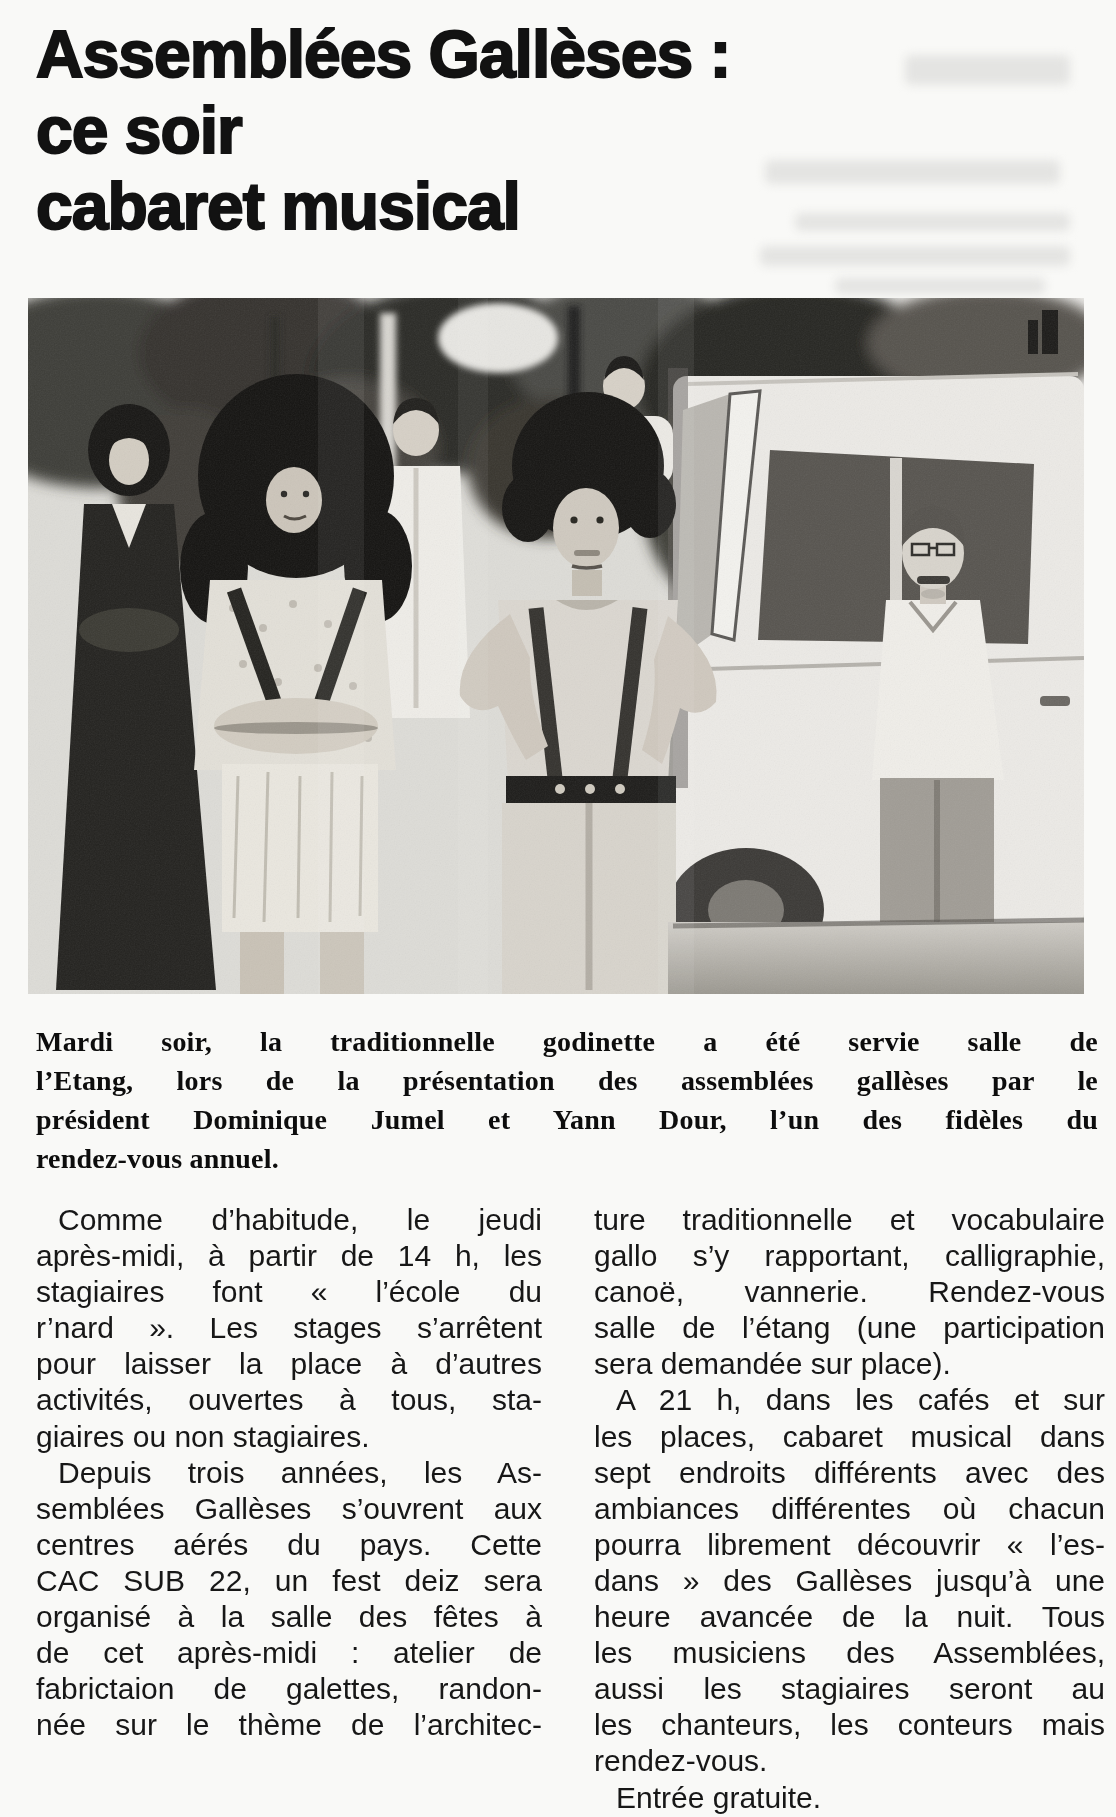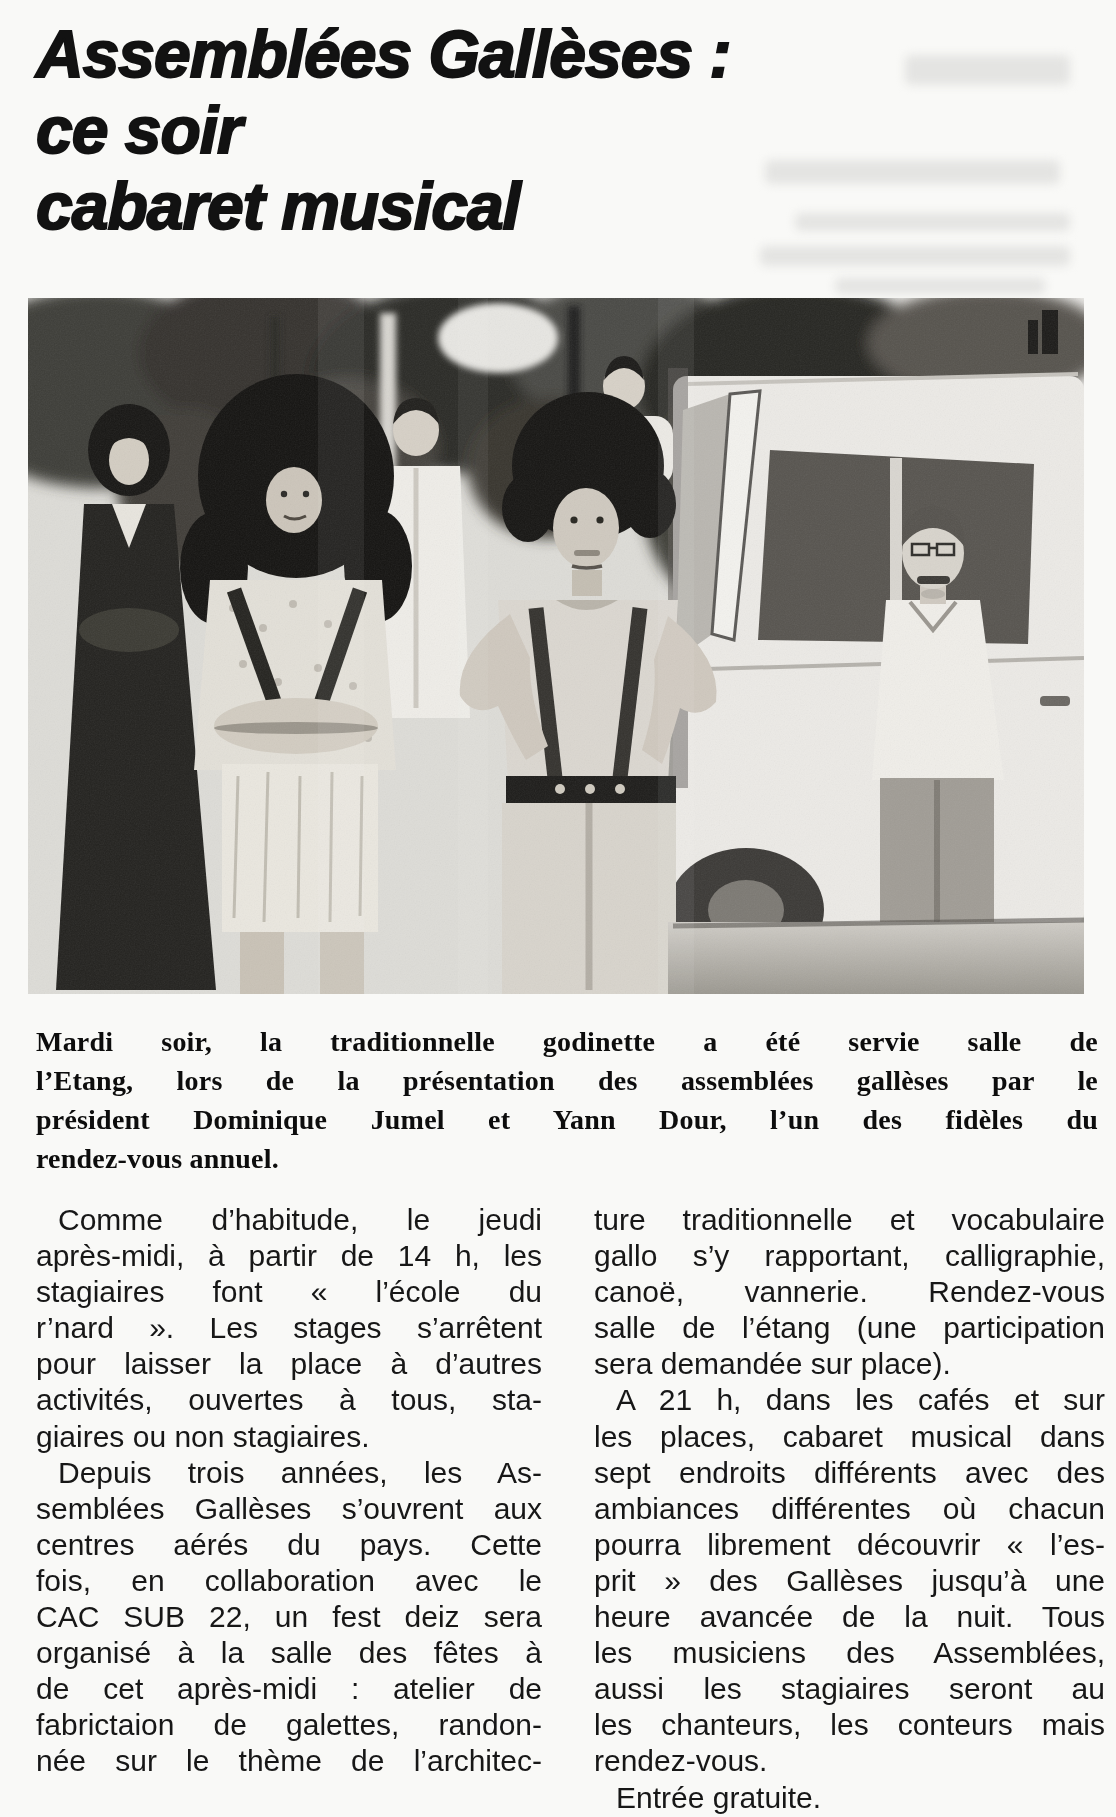--- a/index.html
+++ b/index.html
@@ -7,21 +7,21 @@
     width:1116px;height:1817px;
     background:#f9f9f7;
     font-family:"Liberation Sans", sans-serif;
     color:#141414;
     position:relative;
     overflow:hidden;
   }
   
   .headline{
     position:absolute;left:36px;top:16px;width:1000px;
-    font-weight:bold;font-style:italic;
+    font-weight:bold;
     font-size:66px;line-height:76px;
     letter-spacing:-1px;
     color:#121212;
     -webkit-text-stroke:2px #121212;
   }
   .headline .hline{white-space:nowrap;}
   
   .smudge{position:absolute;background:#e4e4e2;filter:blur(5px);border-radius:6px;}
   
   .photo-wrap{
@@ -247,39 +247,38 @@
   <div class="bline indent">Comme d’habitude, le jeudi</div>
   <div class="bline">après-midi, à partir de 14 h, les</div>
   <div class="bline">stagiaires font « l’école du</div>
   <div class="bline">r’nard ». Les stages s’arrêtent</div>
   <div class="bline">pour laisser la place à d’autres</div>
   <div class="bline">activités, ouvertes à tous, sta-</div>
   <div class="bline end">giaires ou non stagiaires.</div>
   <div class="bline indent">Depuis trois années, les As-</div>
   <div class="bline">semblées Gallèses s’ouvrent aux</div>
   <div class="bline">centres aérés du pays. Cette</div>
-  <div class="bline">fois, en collaboration avec le</div>
   <div class="bline">CAC SUB 22, un fest deiz sera</div>
   <div class="bline">organisé à la salle des fêtes à</div>
   <div class="bline">de cet après-midi : atelier de</div>
   <div class="bline">fabrictaion de galettes, randon-</div>
   <div class="bline">née sur le thème de l’architec-</div>
 </div>
 
 <div class="col col-right">
   <div class="bline">ture traditionnelle et vocabulaire</div>
   <div class="bline">gallo s’y rapportant, calligraphie,</div>
   <div class="bline">canoë, vannerie. Rendez-vous</div>
   <div class="bline">salle de l’étang (une participation</div>
   <div class="bline end">sera demandée sur place).</div>
   <div class="bline indent">A 21 h, dans les cafés et sur</div>
   <div class="bline">les places, cabaret musical dans</div>
   <div class="bline">sept endroits différents avec des</div>
   <div class="bline">ambiances différentes où chacun</div>
   <div class="bline">pourra librement découvrir « l’es-</div>
-  <div class="bline">prit » des Gallèses jusqu’à une</div>
+  <div class="bline">dans » des Gallèses jusqu’à une</div>
   <div class="bline">heure avancée de la nuit. Tous</div>
   <div class="bline">les musiciens des Assemblées,</div>
   <div class="bline">aussi les stagiaires seront au</div>
   <div class="bline">les chanteurs, les conteurs mais</div>
   <div class="bline end">rendez-vous.</div>
   <div class="bline indent end">Entrée gratuite.</div>
 </div>
 
 </body></html>

